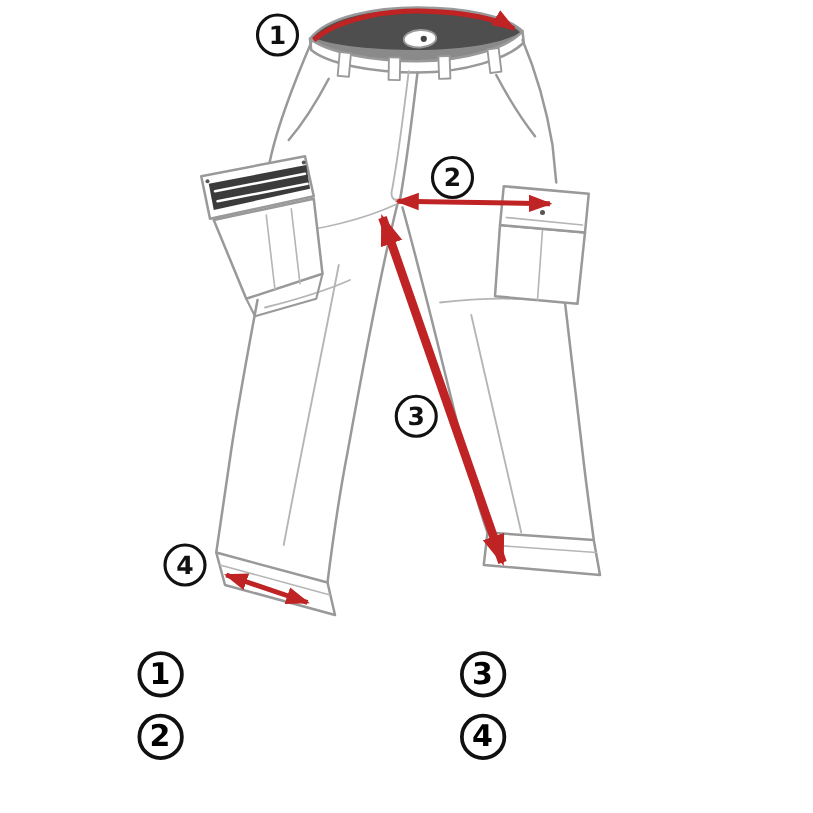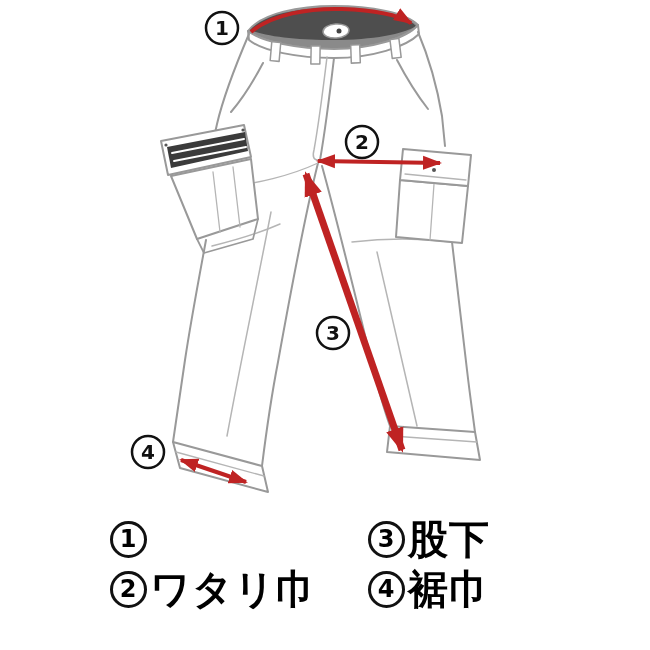--- a/index.html
+++ b/index.html
@@ -136,25 +136,22 @@
       </g>
     </g>
   </svg>
 
   <div class="legend">
     <div class="legend-item">
       <span class="lnum">1</span>
     </div>
     <div class="legend-item">
       <span class="lnum">3</span>
-        <span>股下</span>
     </div>
     <div class="legend-item">
       <span class="lnum">2</span>
-        <span>ワタリ巾</span>
     </div>
     <div class="legend-item">
       <span class="lnum">4</span>
-        <span>裾巾</span>
     </div>
   </div>
 
 </div>
 
 </body></html>

